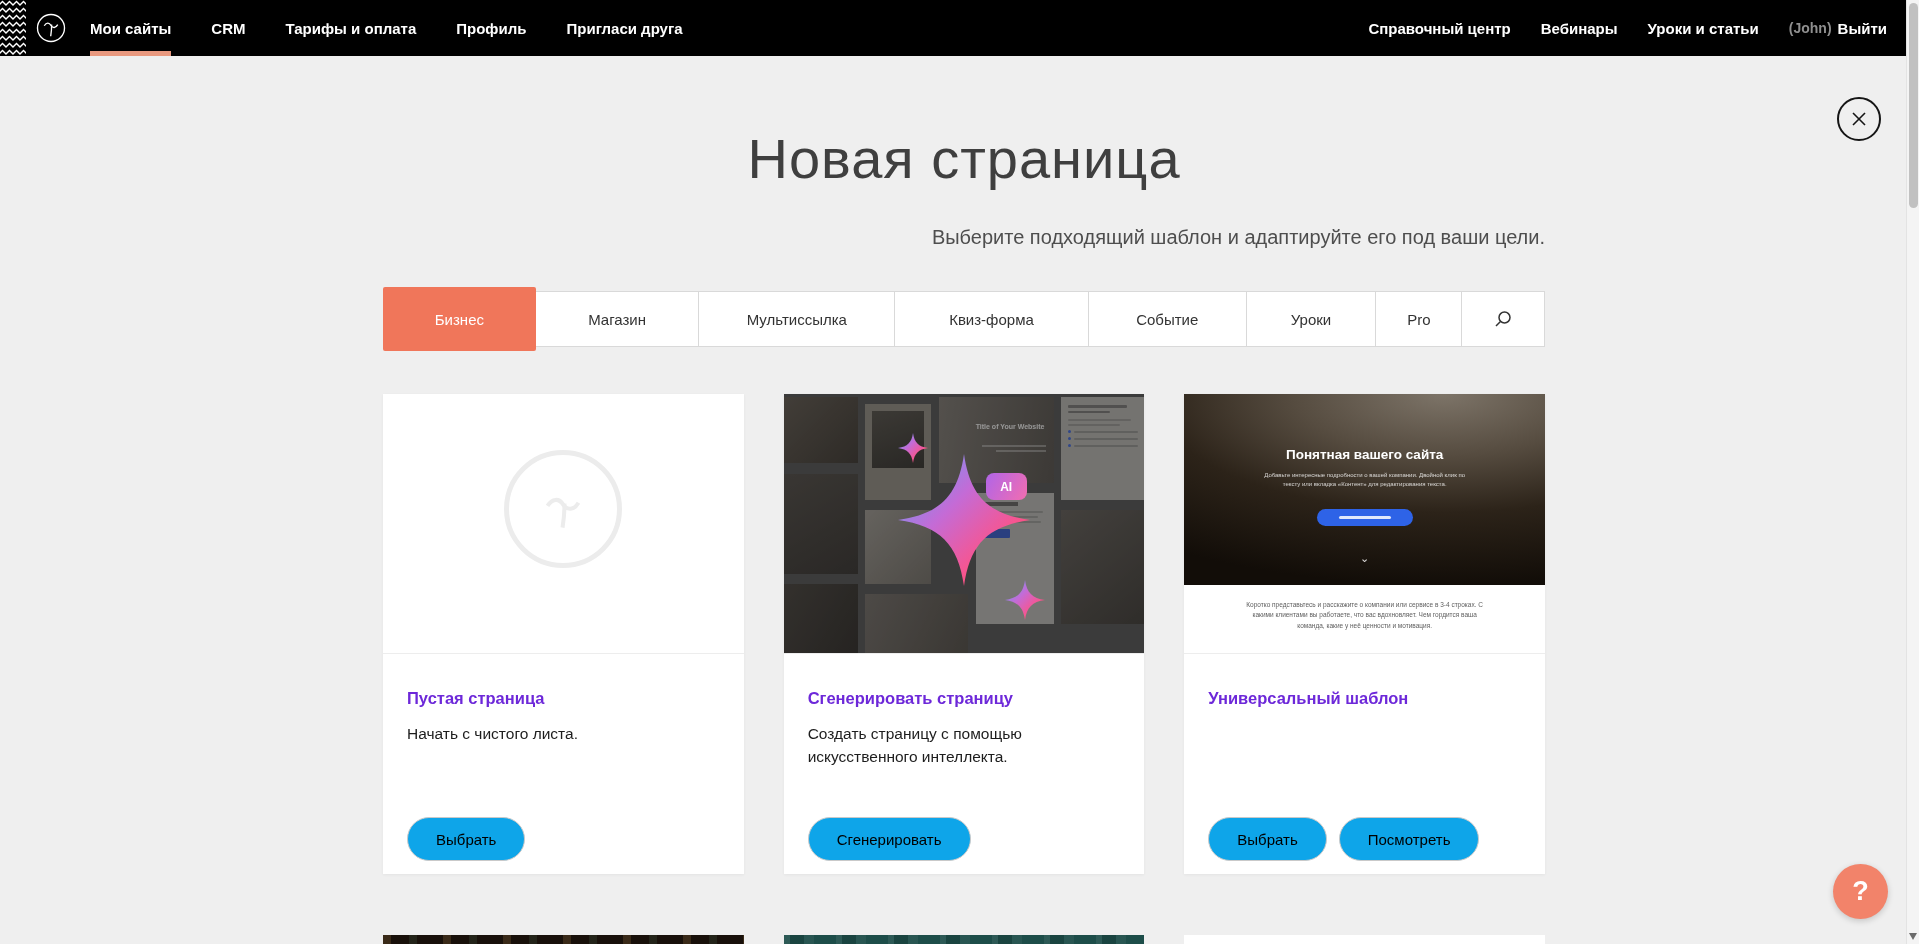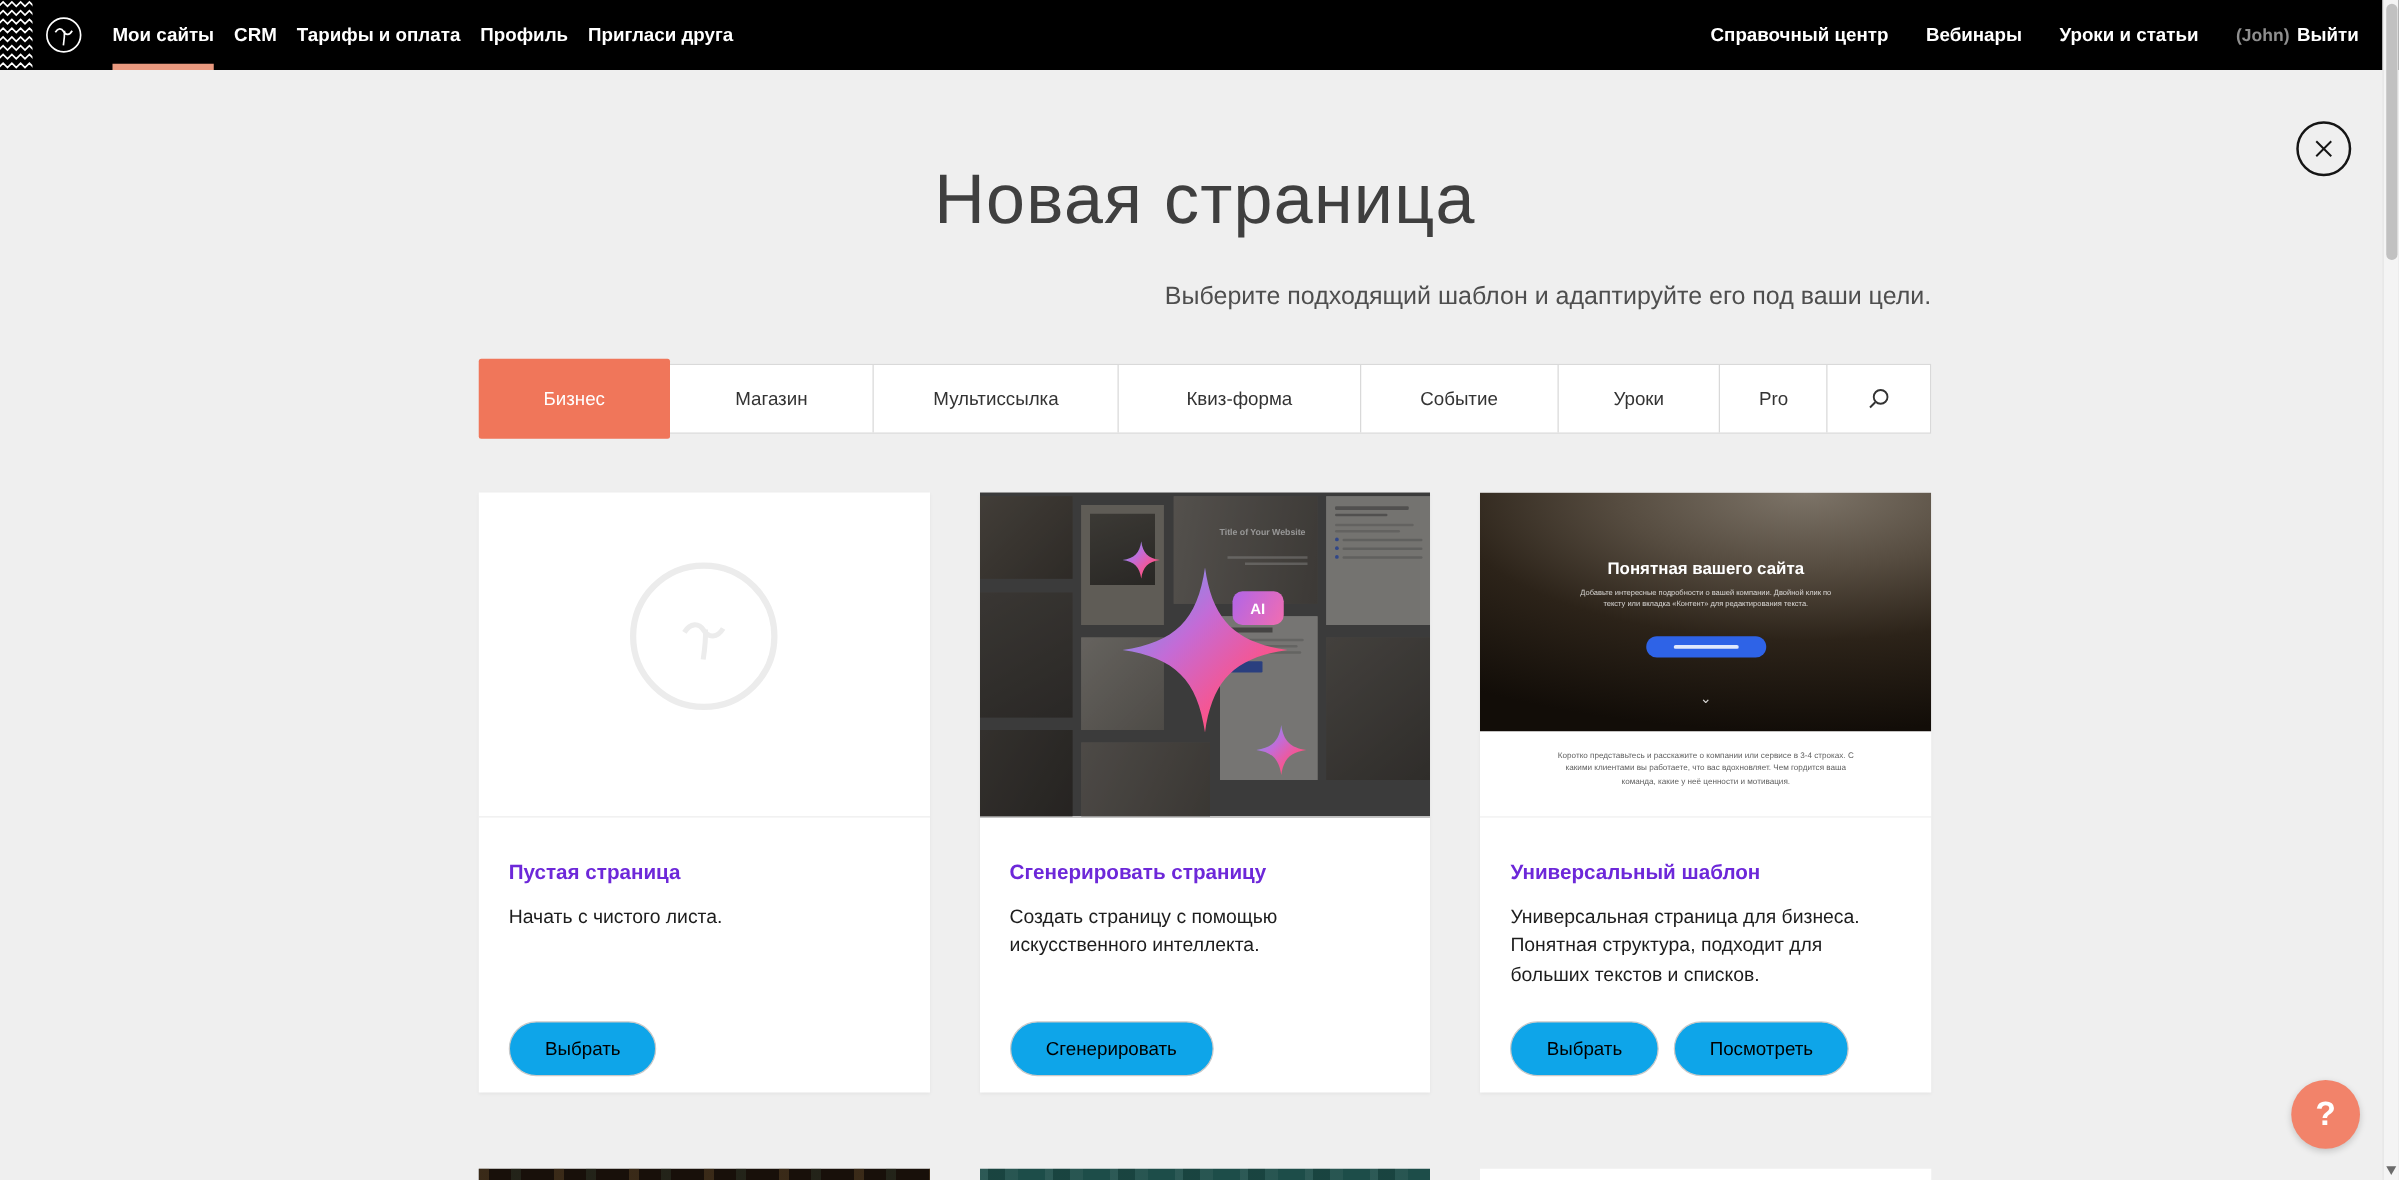--- a/index.html
+++ b/index.html
@@ -4,21 +4,21 @@
 <style>
   * { box-sizing: border-box; }
   html,body { margin:0; padding:0; }
   body { font-family:"Liberation Sans", sans-serif; background:#ddd; }
   .frame { position:relative; width:1919px; height:944px; background:#efefef; overflow:hidden; }
 
   
   .navbar { position:absolute; top:0; left:0; right:0; height:56px; background:#000; z-index:20; }
   .zigzag { position:absolute; left:0; top:0; }
   .logo { position:absolute; left:36px; top:13px; width:30px; height:30px; }
-  .nav-left { position:absolute; left:90px; top:0; height:56px; display:flex; gap:16px; }
+  .nav-left { position:absolute; left:90px; top:0; height:56px; display:flex; gap:40px; }
   .nav-right { position:absolute; right:32px; top:0; height:56px; display:flex; gap:30px; }
   .nav-item { position:relative; height:56px; display:flex; align-items:center; color:#fff;
               font-size:15px; font-weight:bold; white-space:nowrap; cursor:pointer; }
   .nav-item.active::after { content:""; position:absolute; left:0; right:0; bottom:0; height:5px; background:#e9997f; }
   .nav-user { display:flex; align-items:center; gap:6px; }
   .nav-user .uname { color:#8f8f8f; font-weight:bold; font-size:14px; }
   .nav-user .logout { color:#fff; font-weight:bold; font-size:15px; }
 
   
   .page-title { position:absolute; top:126px; left:383px; width:1162px; text-align:center;
@@ -314,21 +314,20 @@
           <div class="uni-hero-sub">Добавьте интересные подробности о вашей компании. Двойной клик по тексту или вкладка «Контент» для редактирования текста.</div>
           <div class="uni-hero-btn"></div>
           <div class="uni-hero-chevron">⌄</div>
         </div>
         <div class="uni-body">
           <div class="uni-body-text">Коротко представьтесь и расскажите о компании или сервисе в 3-4 строках. С какими клиентами вы работаете, что вас вдохновляет. Чем гордится ваша команда, какие у неё ценности и мотивация.</div>
         </div>
       </div>
       <div class="card-body">
         <div class="card-title">Универсальный шаблон</div>
-        <div class="card-desc">Универсальная страница для бизнеса. Понятная структура, подходит для больших текстов и списков.</div>
       </div>
       <div class="card-actions">
         <button class="btn-pill">Выбрать</button>
         <button class="btn-pill">Посмотреть</button>
       </div>
     </div>
   </div>
 
   <div class="row2">
     <div class="strip strip-1"></div>

